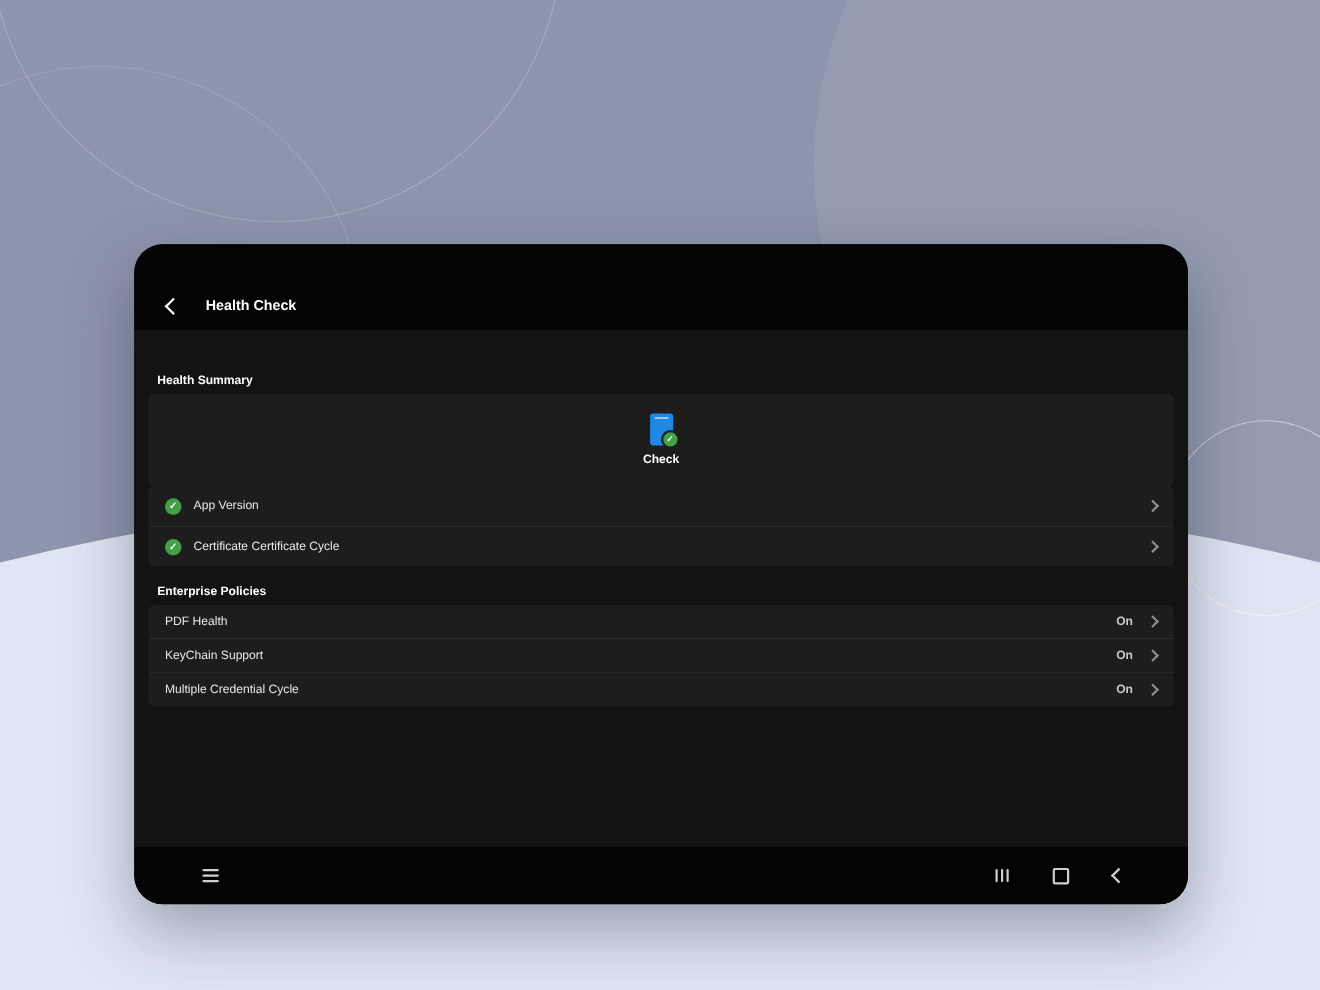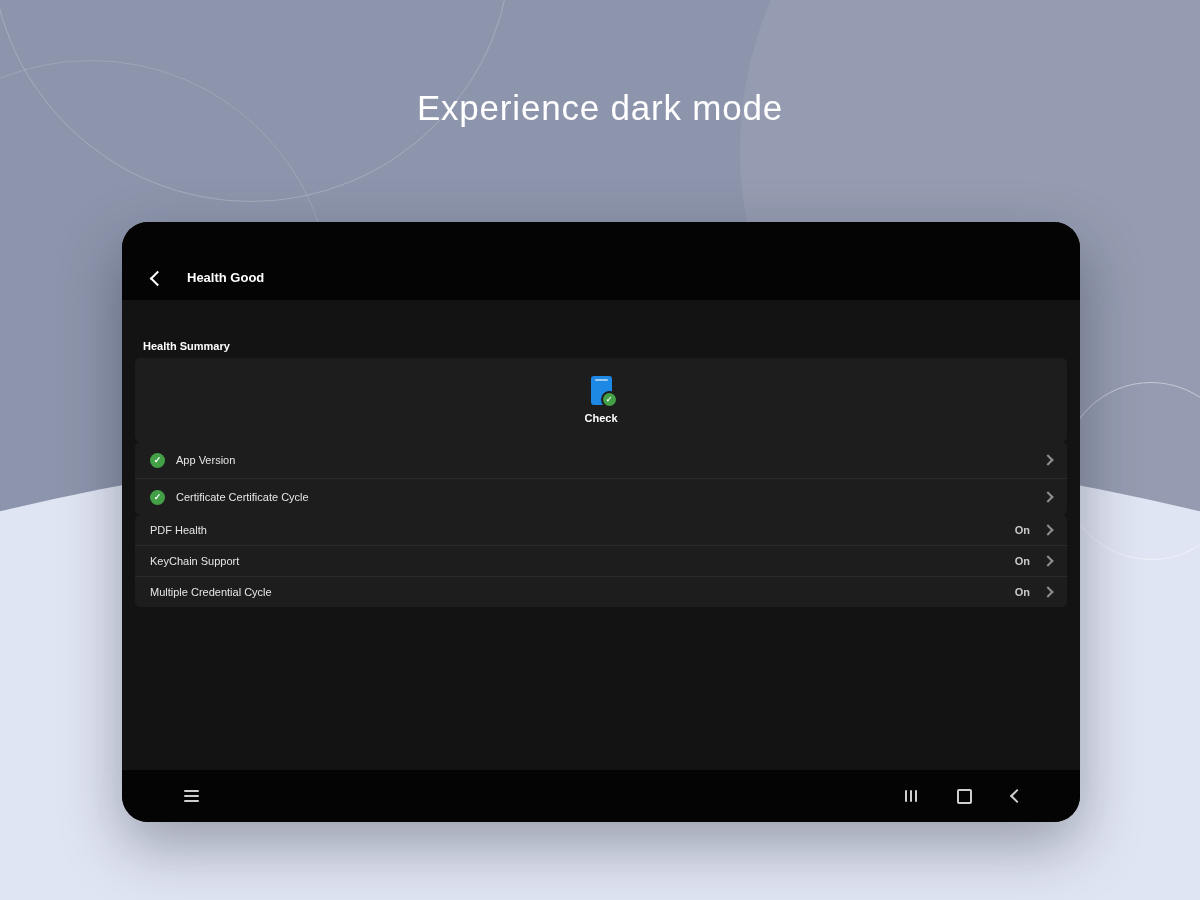--- a/index.html
+++ b/index.html
@@ -103,27 +103,26 @@
 <body>
 
 <div class="stage">
 
   <div class="circle c-outline-tl"></div>
   <div class="circle c-outline-ml"></div>
   <div class="circle c-fill-tr"></div>
   <div class="circle c-light-bottom"></div>
   <div class="circle c-outline-br"></div>
 
-  <div class="hero-title">Experience dark mode</div>
 
   <div class="tablet">
 
     <div class="app-header">
       <span class="chev chev-left header-back"></span>
-      <span class="app-title">Health Good</span>
+      <span class="app-title">Health Check</span>
     </div>
 
     <div class="content">
 
       <div class="section-label lbl-1">Health Summary</div>
       <div class="card summary-card">
         <div class="doc-icon">
           <span class="doc-badge">✓</span>
         </div>
         <div class="summary-status">Check</div>
@@ -136,20 +135,21 @@
           <span class="chev chev-right row-chev"></span>
         </div>
         <div class="divider"></div>
         <div class="row metric-row">
           <span class="check-badge">✓</span>
           <span class="row-label">Certificate Certificate Cycle</span>
           <span class="chev chev-right row-chev"></span>
         </div>
       </div>
 
+      <div class="section-label lbl-3">Enterprise Policies</div>
       <div class="card">
         <div class="row policy-row">
           <span class="row-label">PDF Health</span>
           <span class="row-value">On</span>
           <span class="chev chev-right row-chev"></span>
         </div>
         <div class="divider"></div>
         <div class="row policy-row">
           <span class="row-label">KeyChain Support</span>
           <span class="row-value">On</span>

